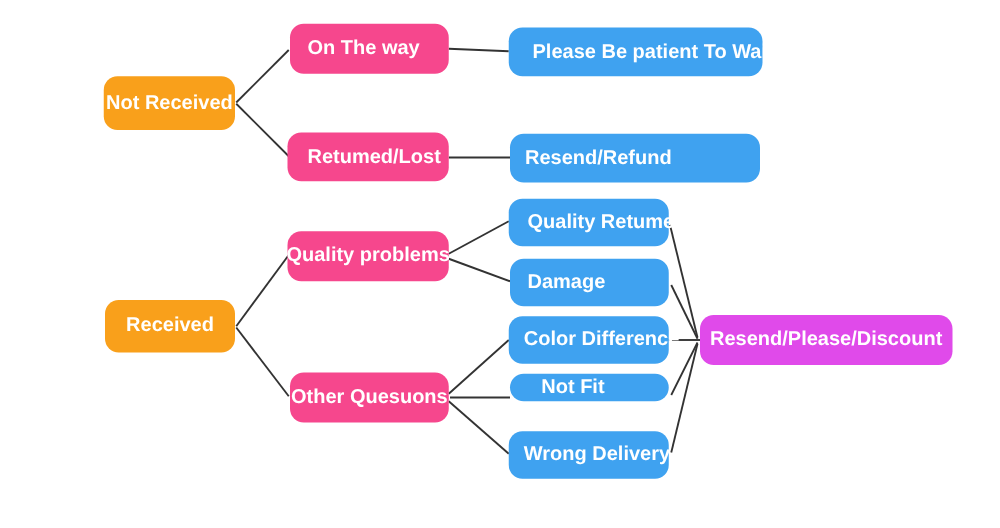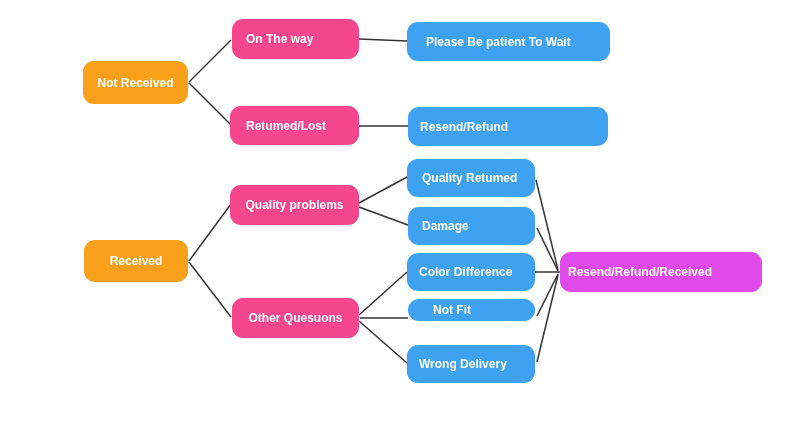--- a/index.html
+++ b/index.html
@@ -13,21 +13,21 @@
   .canvas{position:relative;width:800px;height:422px;background:#ffffff;}
   svg.edges{position:absolute;left:0;top:0;width:800px;height:422px;pointer-events:none;}
   .node{
     position:absolute;
     display:flex;
     align-items:center;
     box-sizing:border-box;
     border-radius:11px;
     color:#ffffff;
     font-weight:bold;
-    font-size:12px;
+    font-size:16px;
     letter-spacing:0px;
     white-space:nowrap;
     z-index:2;
   }
   .node.center{justify-content:center;}
   .orange{background:#F9A01B;}
   .pink{background:#F6478D;}
   .blue{background:#3FA2F0;}
   .magenta{background:#E04AEA;}
 </style>
@@ -76,15 +76,15 @@
   <div class="node blue" style="left:407px;top:159px;width:128px;height:38px;padding-left:15px;">Quality Retumed</div>
 
   <div class="node blue" style="left:408px;top:207px;width:127px;height:38px;padding-left:14px;">Damage</div>
 
   <div class="node blue" style="left:407px;top:253px;width:128px;height:38px;padding-left:12px;">Color Difference</div>
 
   <div class="node blue" style="left:408px;top:299px;width:127px;height:22px;padding-left:25px;">Not Fit</div>
 
   <div class="node blue" style="left:407px;top:345px;width:128px;height:38px;padding-left:12px;">Wrong Delivery</div>
 
-  <div class="node magenta" style="left:560px;top:252px;width:202px;height:40px;padding-left:8px;">Resend/Refund/Received</div>
+  <div class="node magenta" style="left:560px;top:252px;width:202px;height:40px;padding-left:8px;">Resend/Please/Discount</div>
 
 </div>
 
 </body></html>

